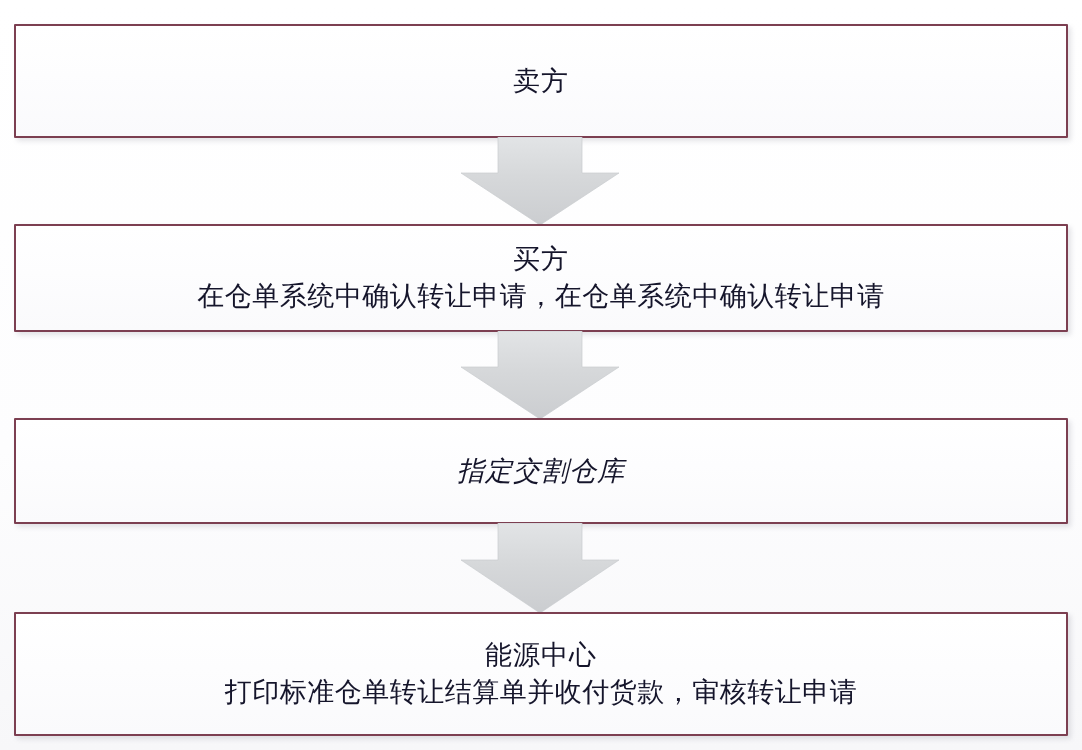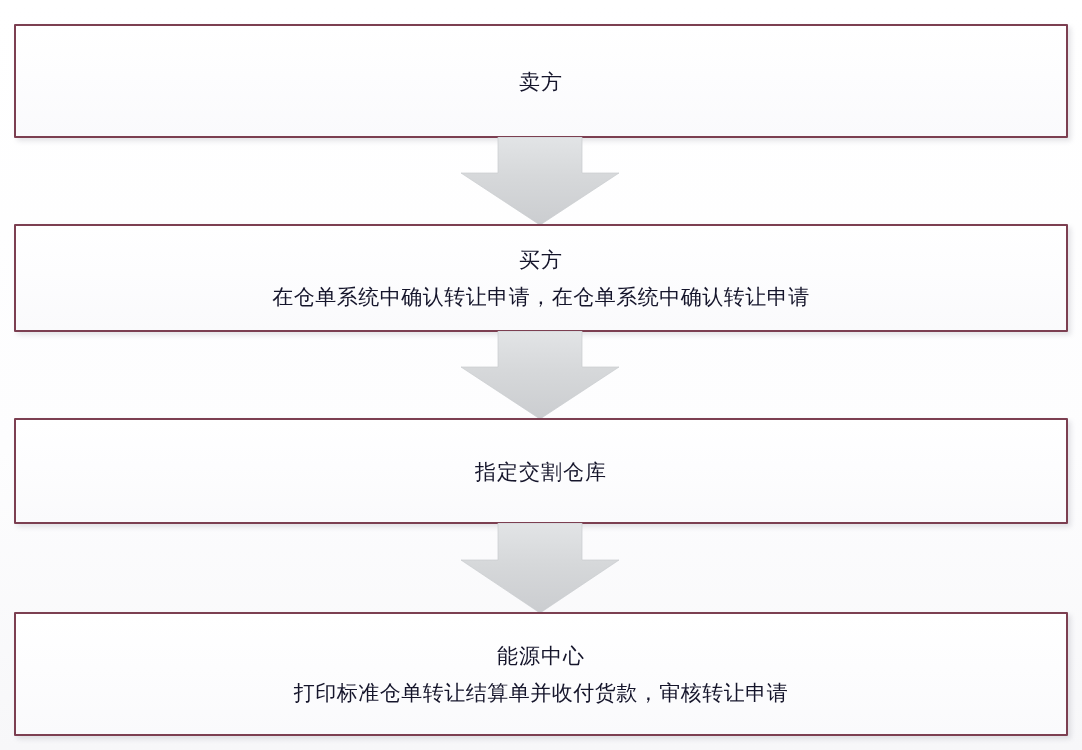--- a/index.html
+++ b/index.html
@@ -32,35 +32,35 @@
     box-shadow: 3px 3px 5px rgba(120, 120, 135, 0.20);
     display: flex;
     flex-direction: column;
     align-items: center;
     justify-content: center;
     border-radius: 1px;
   }
 
   .node-line {
     color: #15152b;
-    font-size: 21px;
+    font-size: 27px;
     line-height: 37px;
     letter-spacing: 0.5px;
     white-space: nowrap;
     font-weight: 400;
     text-align: center;
   }
 
   .node-line.title {
     letter-spacing: 1px;
   }
 
   #node-1 { top: 24px;  height: 114px; }
   #node-2 { top: 224px; height: 108px; }
-  #node-3 { top: 418px; height: 106px; }
+  #node-3 { top: 418px; height: 106px; font-style: italic; }
   #node-4 { top: 612px; height: 124px; }
 
   
   .connector {
     position: absolute;
     left: 461px;
     width: 158px;
   }
   .connector svg {
     display: block;

